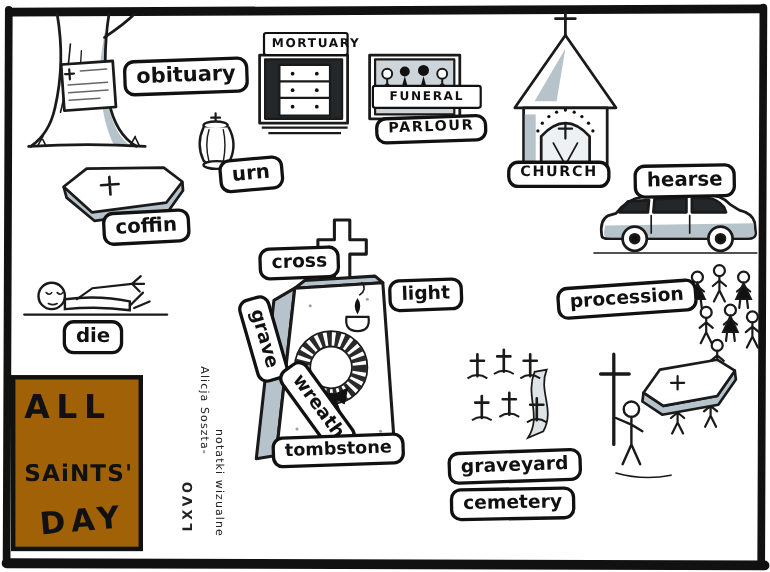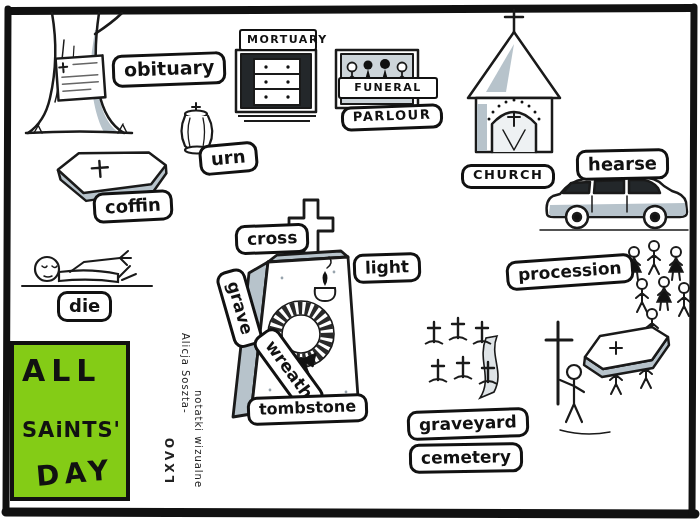--- a/index.html
+++ b/index.html
@@ -15,21 +15,21 @@
     border-radius: 10px; padding: 0 9px 2px; font-weight: 700;
     font-size: 18px; white-space: nowrap; line-height: 1.3;
   }
   .sign {
     border-radius: 3px; border-width: 2.5px; font-size: 11px;
     letter-spacing: 1.5px; padding: 2px 6px; text-align: center; font-weight: 700;
   }
   .caps { font-size: 13px; letter-spacing: 1.5px; }
   .title-box {
     position: absolute; left: 10px; top: 341px; width: 120px; height: 160px;
-    border: 4px solid #111; background: #84cc16; padding: 8px 0 0 8px;
+    border: 4px solid #111; background: #a16207; padding: 8px 0 0 8px;
   }
   .title-box .t1 { display: block; font-weight: 700; font-size: 30px; letter-spacing: 6px; }
   .title-box .t2 { display: block; font-weight: 700; font-size: 21px; letter-spacing: 1px; margin-top: 30px; }
   .title-box .t3 { display: block; font-weight: 700; font-size: 28px; letter-spacing: 5px; margin-top: 14px; margin-left: 14px; transform: rotate(-5deg); }
   .sig {
     position: absolute; writing-mode: vertical-rl; font-size: 10px;
     letter-spacing: 1px; color: #222; white-space: nowrap;
   }
   .mark {
     position: absolute; left: 146px; top: 452px; transform: rotate(-90deg);
@@ -241,21 +241,21 @@
       <use href="#gcross" x="438" y="360"></use>
       <use href="#gcross" x="463" y="357"></use>
       <use href="#gcross" x="488" y="362"></use>
     </g>
   </svg>
 
   <div class="lbl" style="left:112px; top:53px; font-size:19px; transform:rotate(-2deg);">obituary</div>
   <div class="lbl sign" style="left:239px; top:29px; width:78px;">MORTUARY</div>
   <div class="lbl sign" style="left:338px; top:29px; width:100px;margin-top:48px;">FUNERAL</div>
   <div class="lbl caps" style="left:341px; top:105px; transform:rotate(-2deg);">PARLOUR</div>
-  <div class="lbl caps" style="left:461px; top:164px;">CHURCH</div>
+  <div class="lbl caps" style="left:461px; top:146px;">CHURCH</div>
   <div class="lbl" style="left:576px; top:149px; transform:rotate(-1deg);">hearse</div>
   <div class="lbl" style="left:199px; top:143px; transform:rotate(-5deg);">urn</div>
   <div class="lbl" style="left:93px; top:191px; transform:rotate(-3deg);">coffin</div>
   <div class="lbl" style="left:235px; top:224px; font-size:17px; transform:rotate(-2deg);">cross</div>
   <div class="lbl" style="left:353px; top:253px; font-size:17px; transform:rotate(-2deg);">light</div>
   <div class="lbl" style="left:45px; top:291px;margin-left:12px;">die</div>
   <div class="lbl" style="left:200px; top:293px; font-size:17px; transform:rotate(74deg);">grave</div>
   <div class="lbl" style="left:243px; top:355px; font-size:17px; transform:rotate(54deg);">wreath</div>
   <div class="lbl" style="left:247px; top:395px; font-size:16px; transform:rotate(-2deg);">tombstone</div>
   <div class="lbl" style="left:506px; top:257px; font-size:17px; transform:rotate(-4deg);">procession</div>

